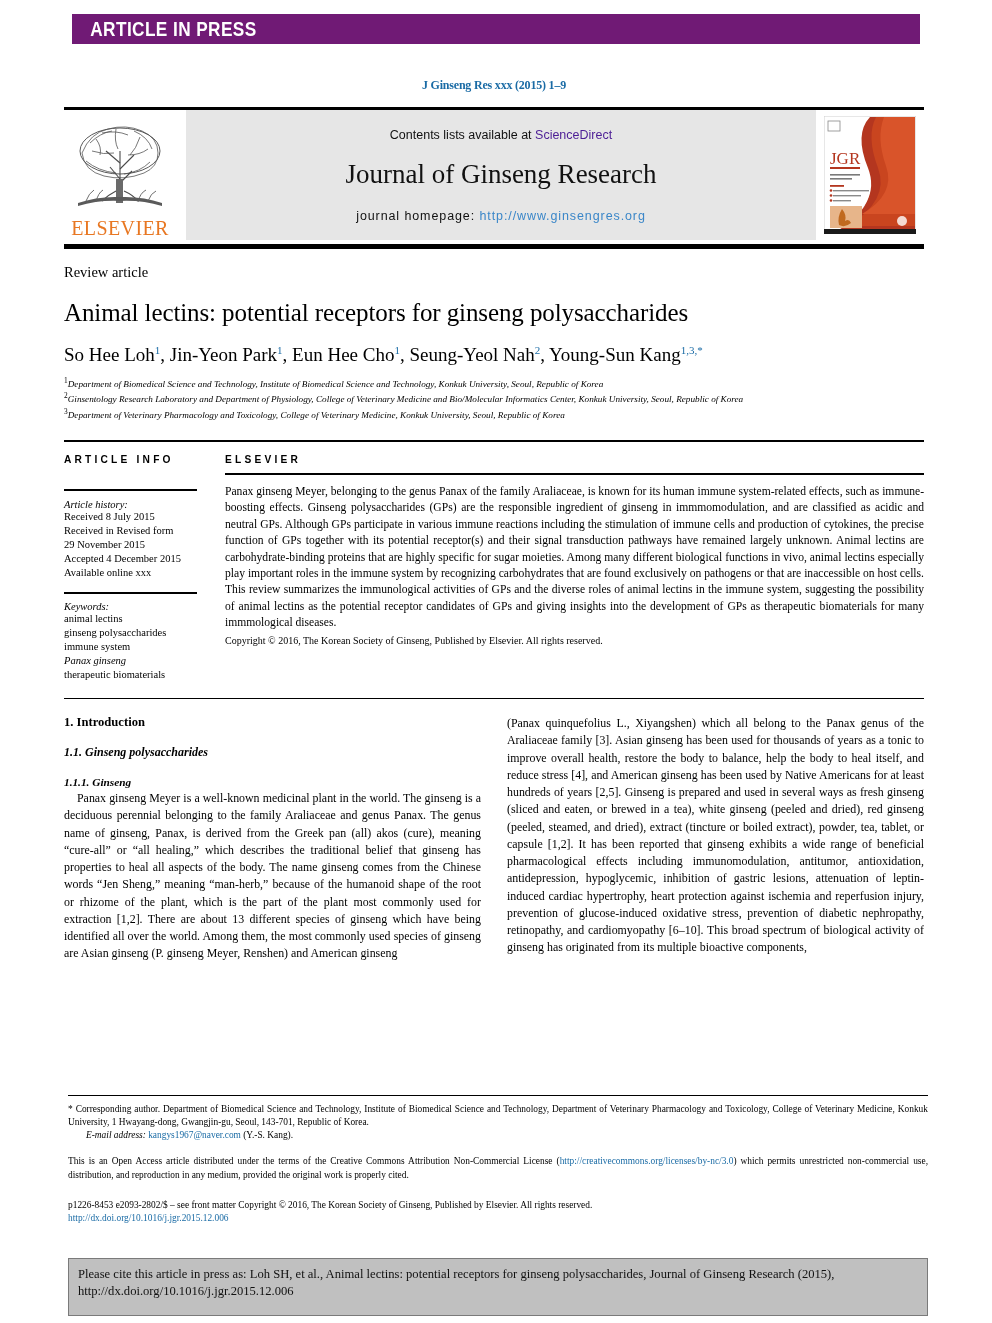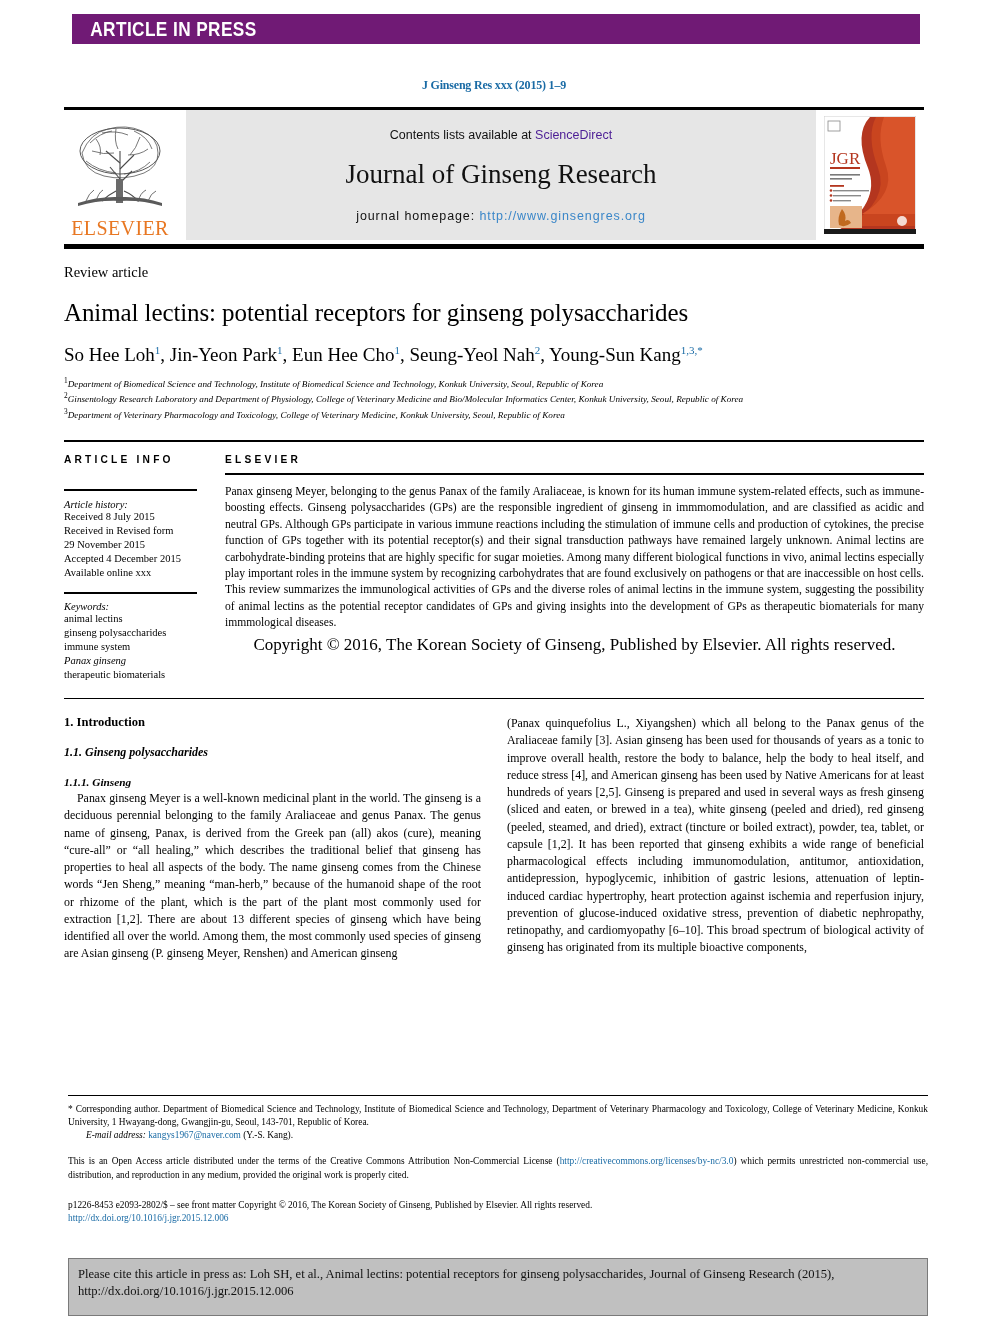--- a/index.html
+++ b/index.html
@@ -180,22 +180,22 @@
   .kw-title { font-style: italic; font-size: 10.5px; }
   .kw-line { font-size: 10.5px; line-height: 1.33; }
   .kw-line.it { font-style: italic; }
   .abstract-p {
     font-size: 11.6px;
     line-height: 1.42;
     text-align: justify;
     margin: 0;
   }
   .copyright-line {
-    font-size: 17px;
-    text-align: center;
+    font-size: 10px;
+    text-align: left;
     margin-top: 3px;
   }
 
   
   .rule-thin-top { border-top: 1px solid #000; margin-top: 16px; }
   .body-cols {
     display: flex;
     margin-top: 16px;
   }
   .bcol { flex: 0 0 417px; }

